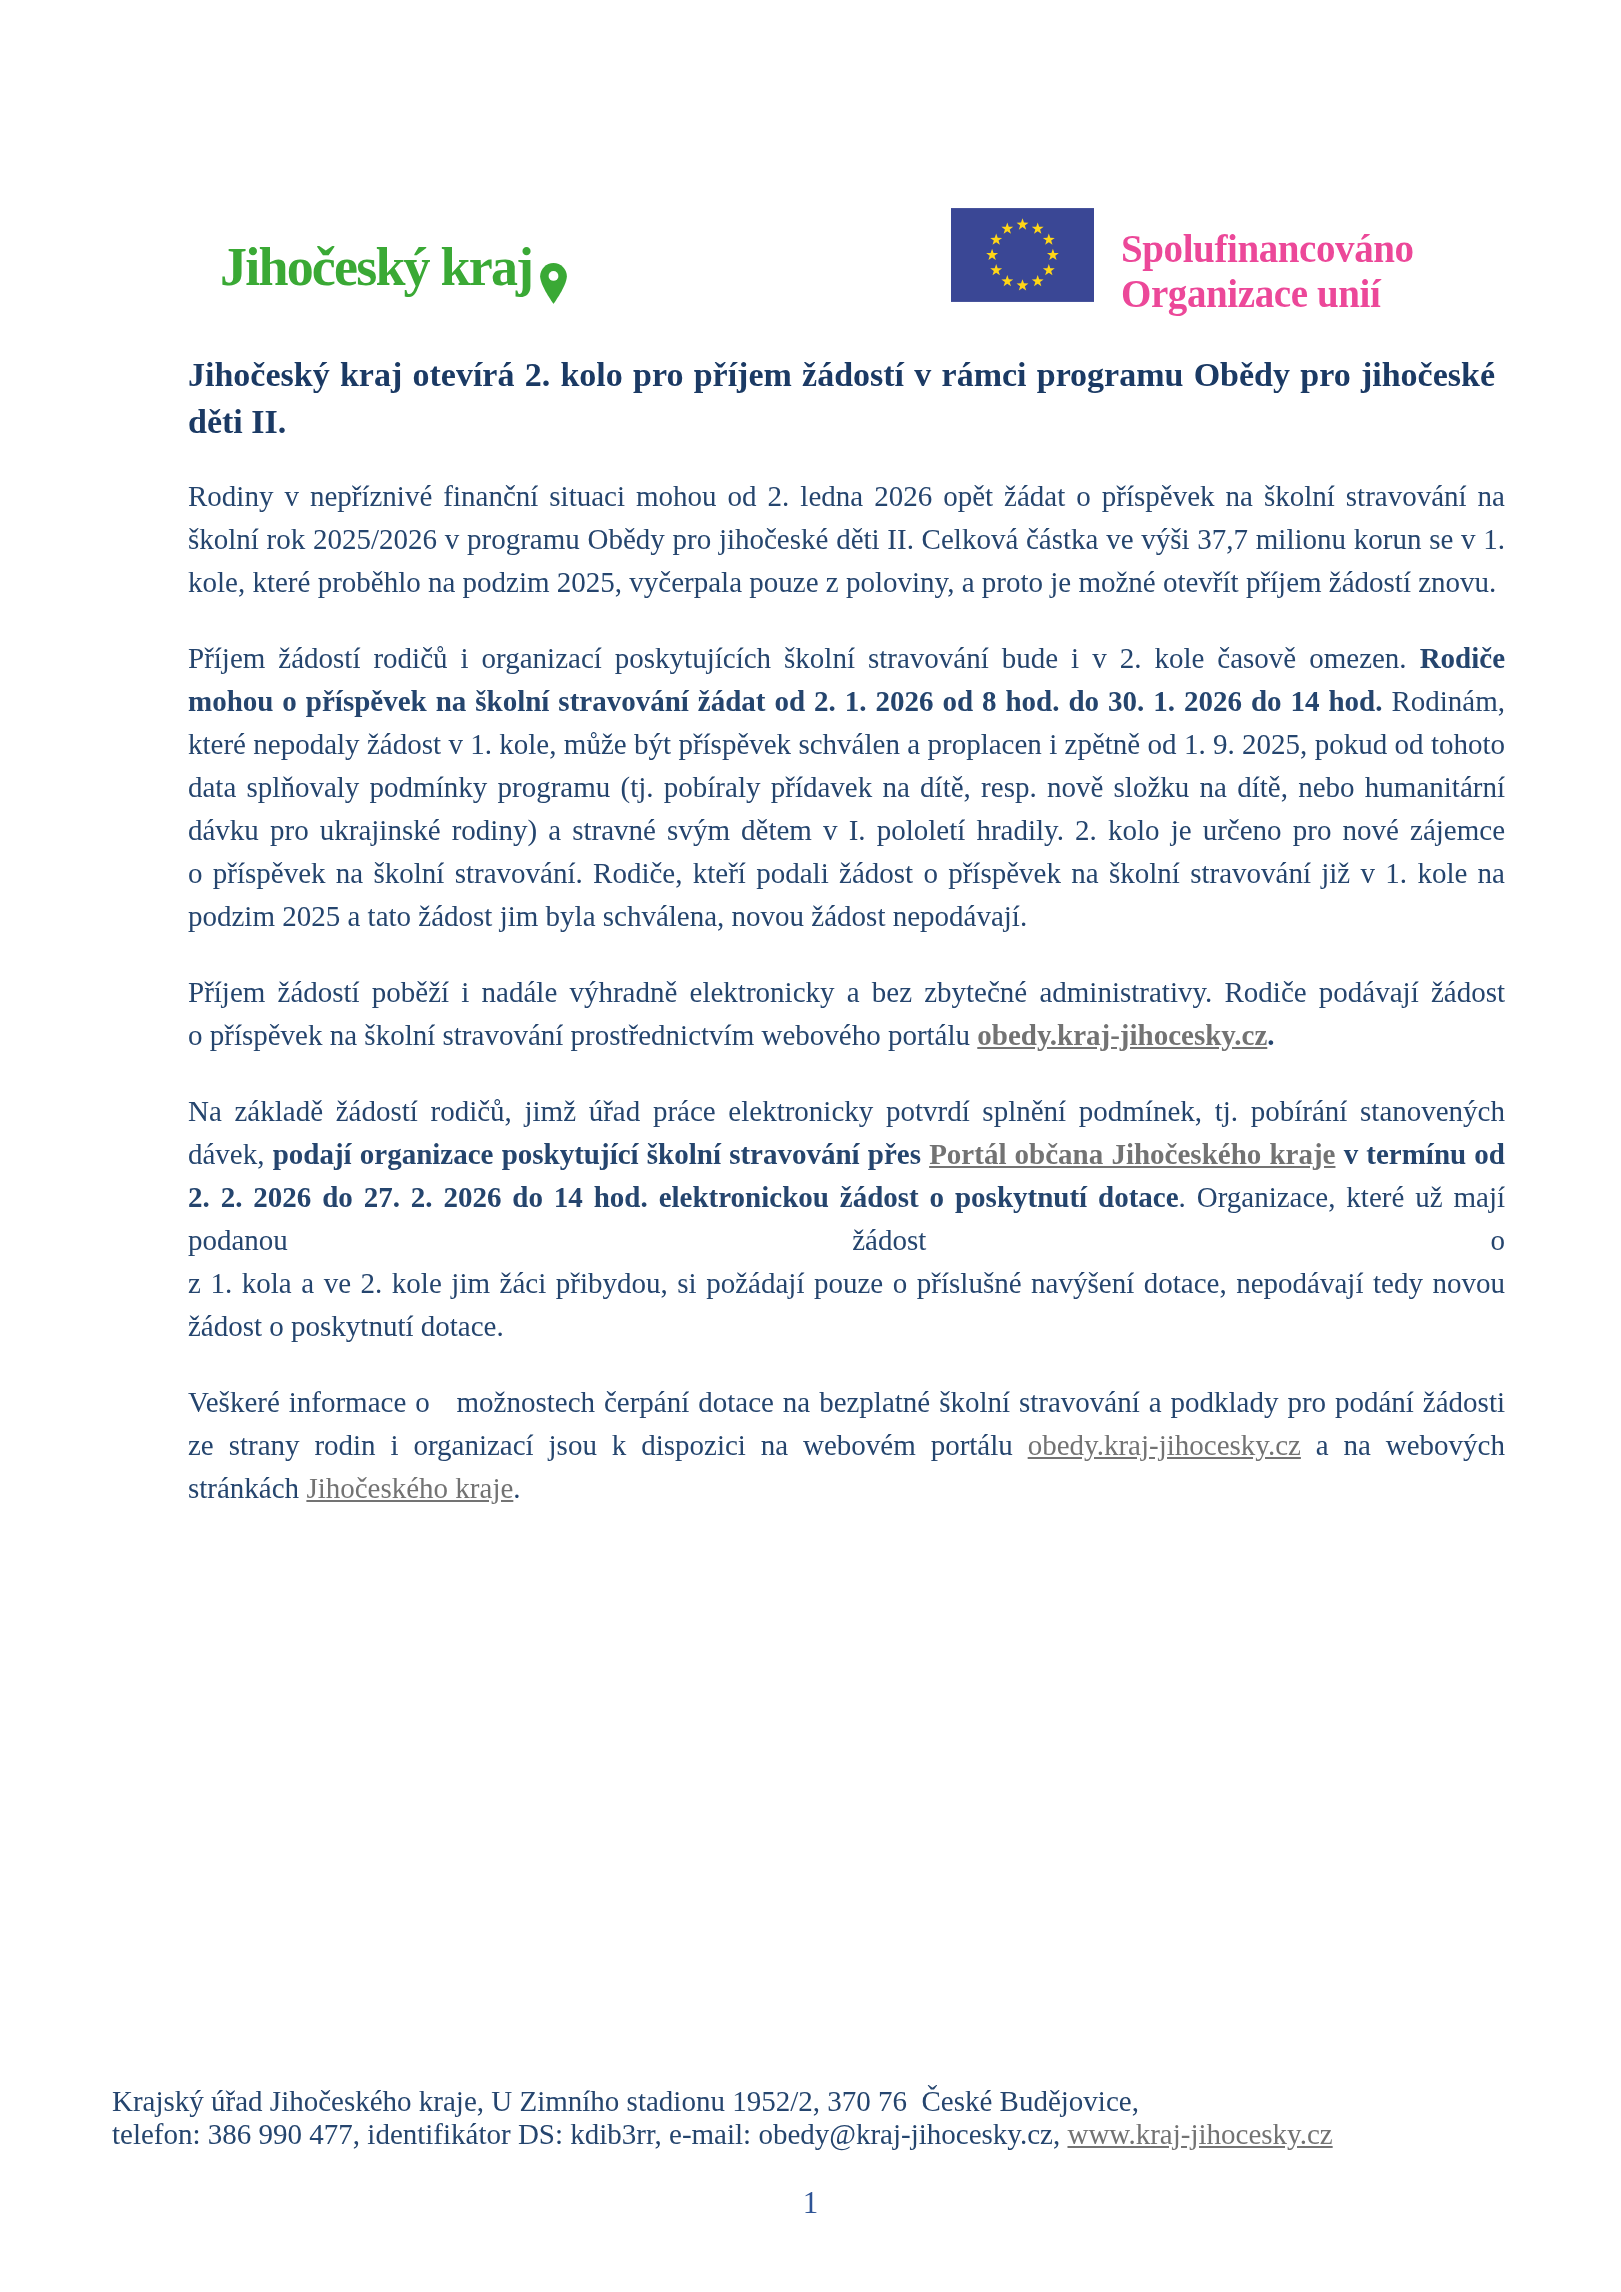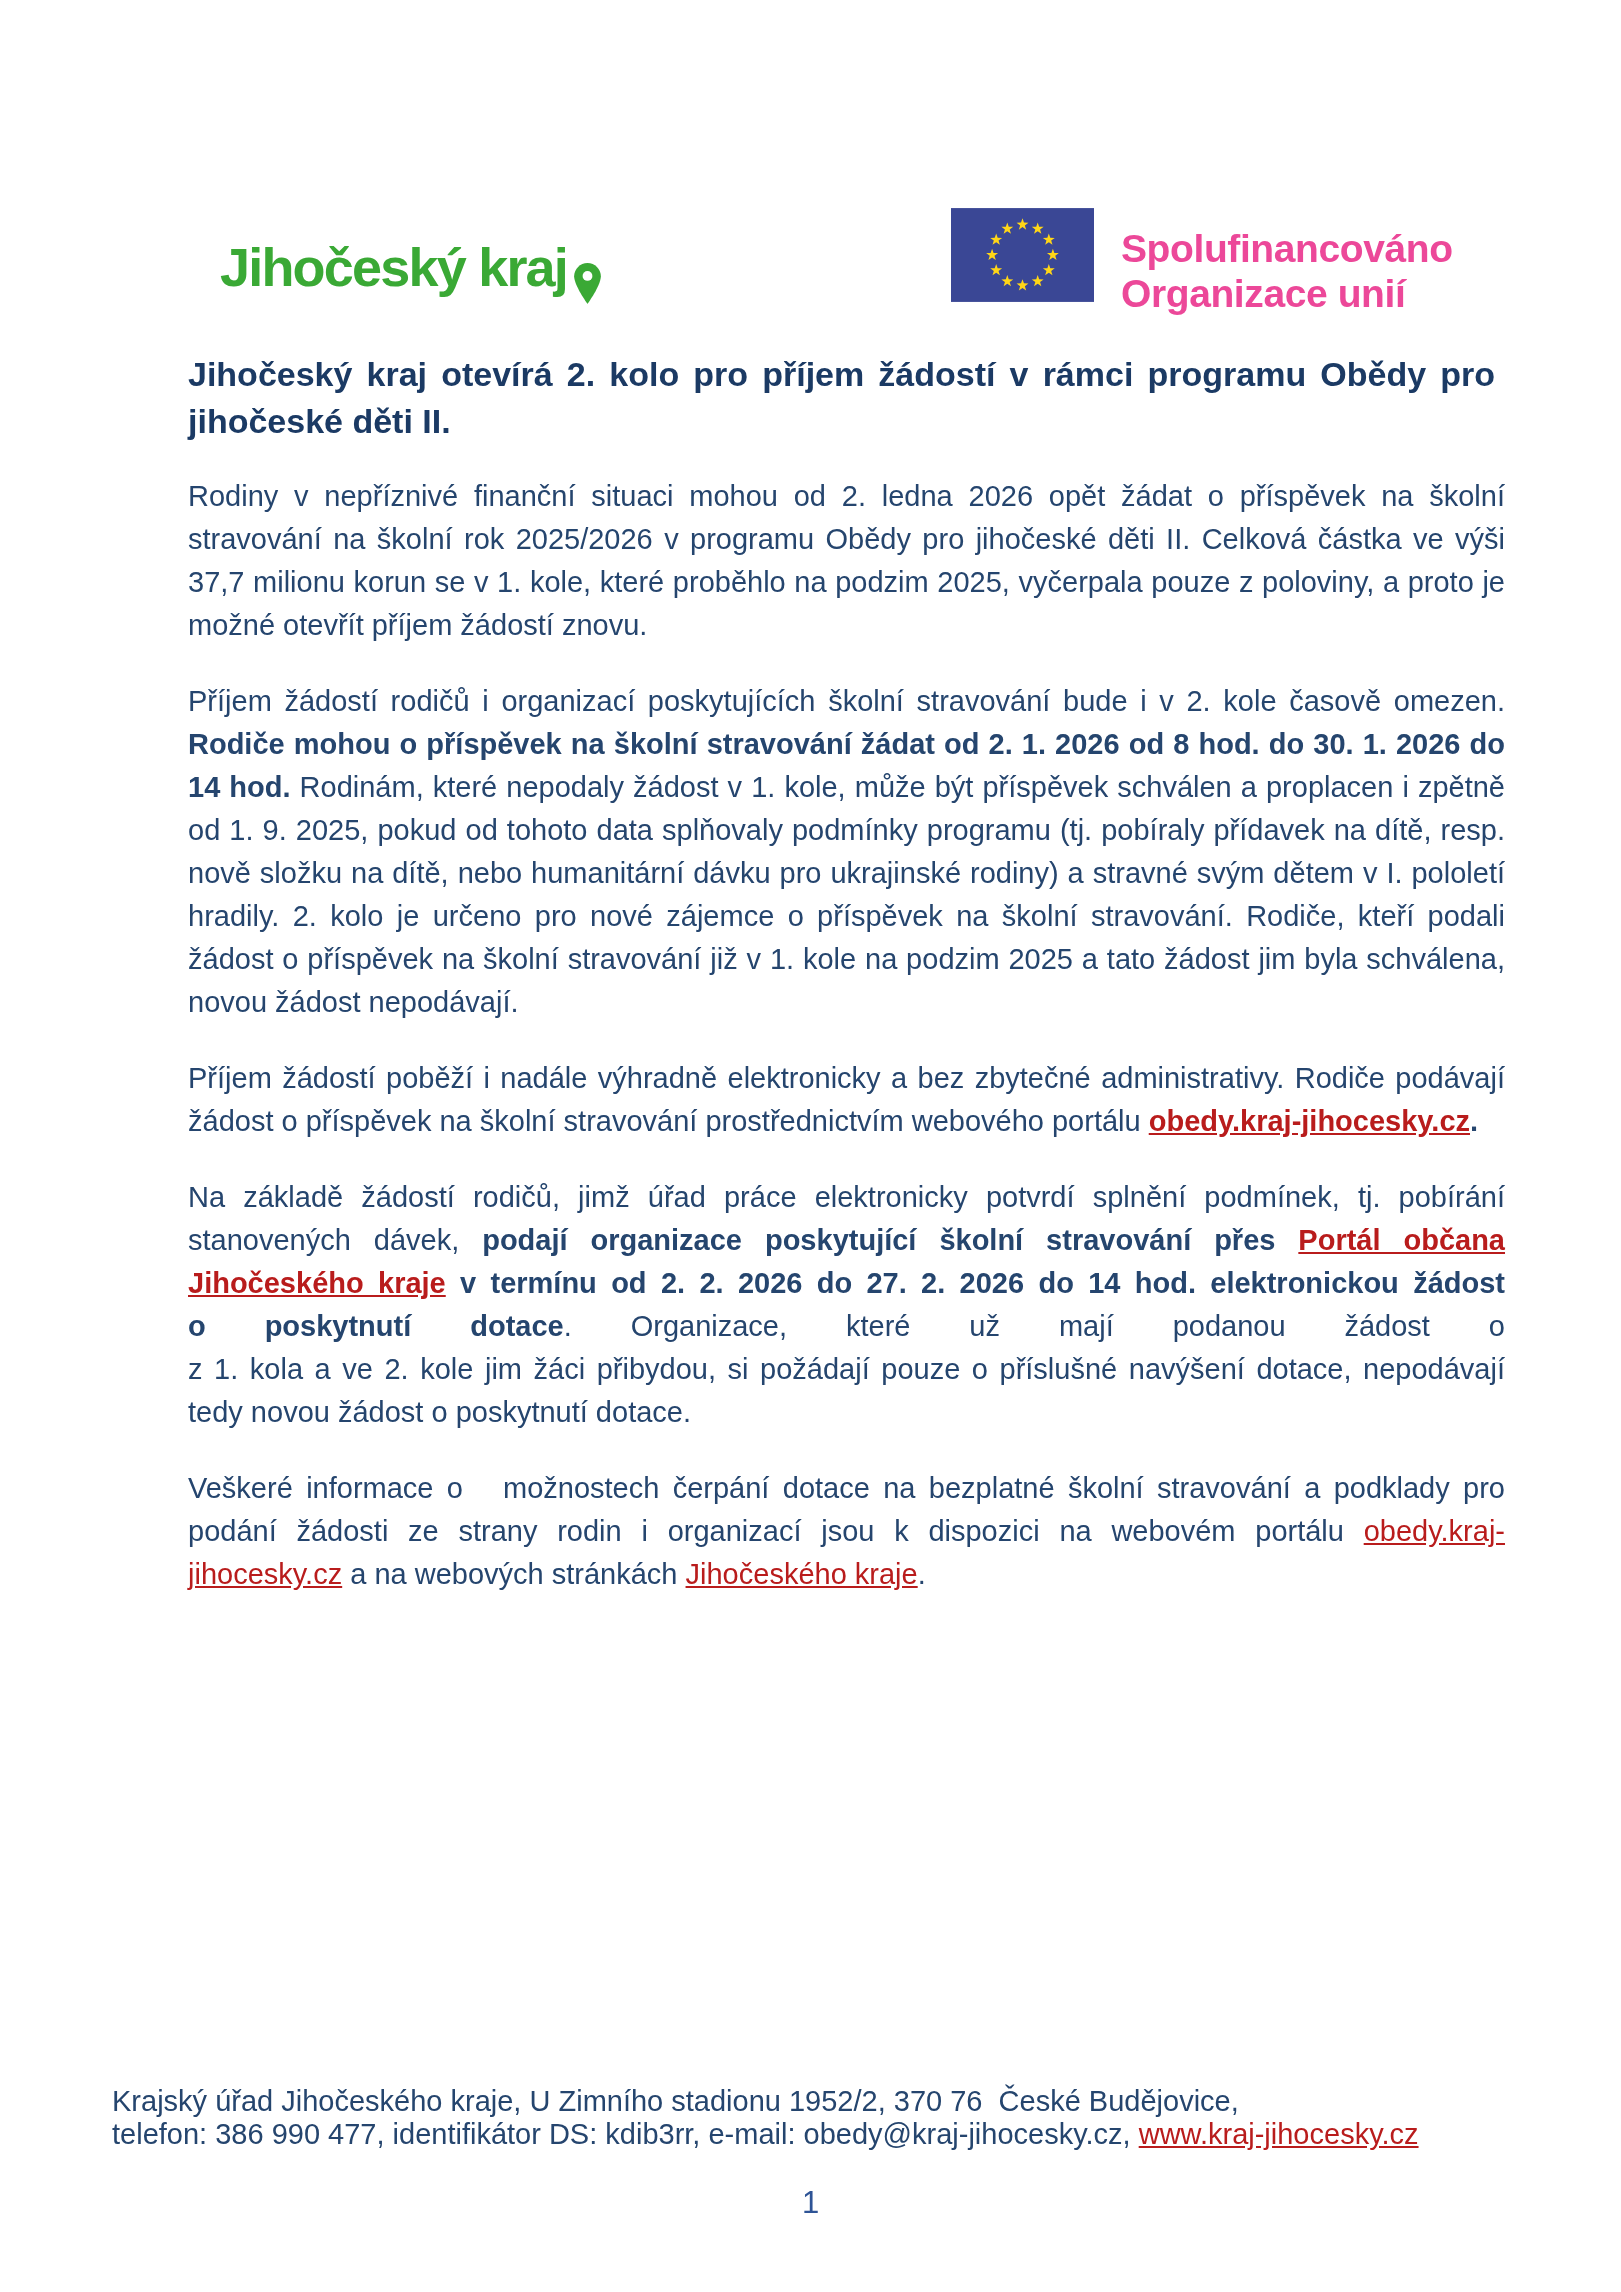--- a/index.html
+++ b/index.html
@@ -2,21 +2,21 @@
 <html style="font-size:14.3px"><head>
 <meta charset="utf-8">
 <style>
   html, body { margin: 0; padding: 0; background: #ffffff; }
   .page {
     position: relative;
     width: 1621px;
     height: 2293px;
     background: #ffffff;
     overflow: hidden;
-    font-family: Liberation Sans, sans-serif;
+    font-family: Liberation Serif, serif;
   }
 
   
   .logo {
     position: absolute;
     left: 220px;
     top: 240px;
     display: flex;
     align-items: flex-start;
   }
@@ -68,21 +68,21 @@
     margin: 0 0 33px 0;
     font-size: 29px;
     line-height: 43px;
     color: #25456E;
     text-align: justify;
   }
   .para:last-child { margin-bottom: 8px; }
   .just-all { text-align: justify; text-align-last: justify; }
   .spread { display: flex; justify-content: space-between; }
   .bold { font-weight: bold; }
-  a.link { color: #b91c1c; text-decoration: underline; cursor: pointer; }
+  a.link { color: #737373; text-decoration: underline; cursor: pointer; }
 
   
   .footer {
     position: absolute;
     left: 112px;
     top: 2085px;
     font-size: 29px;
     line-height: 33px;
     color: #25456E;
   }

